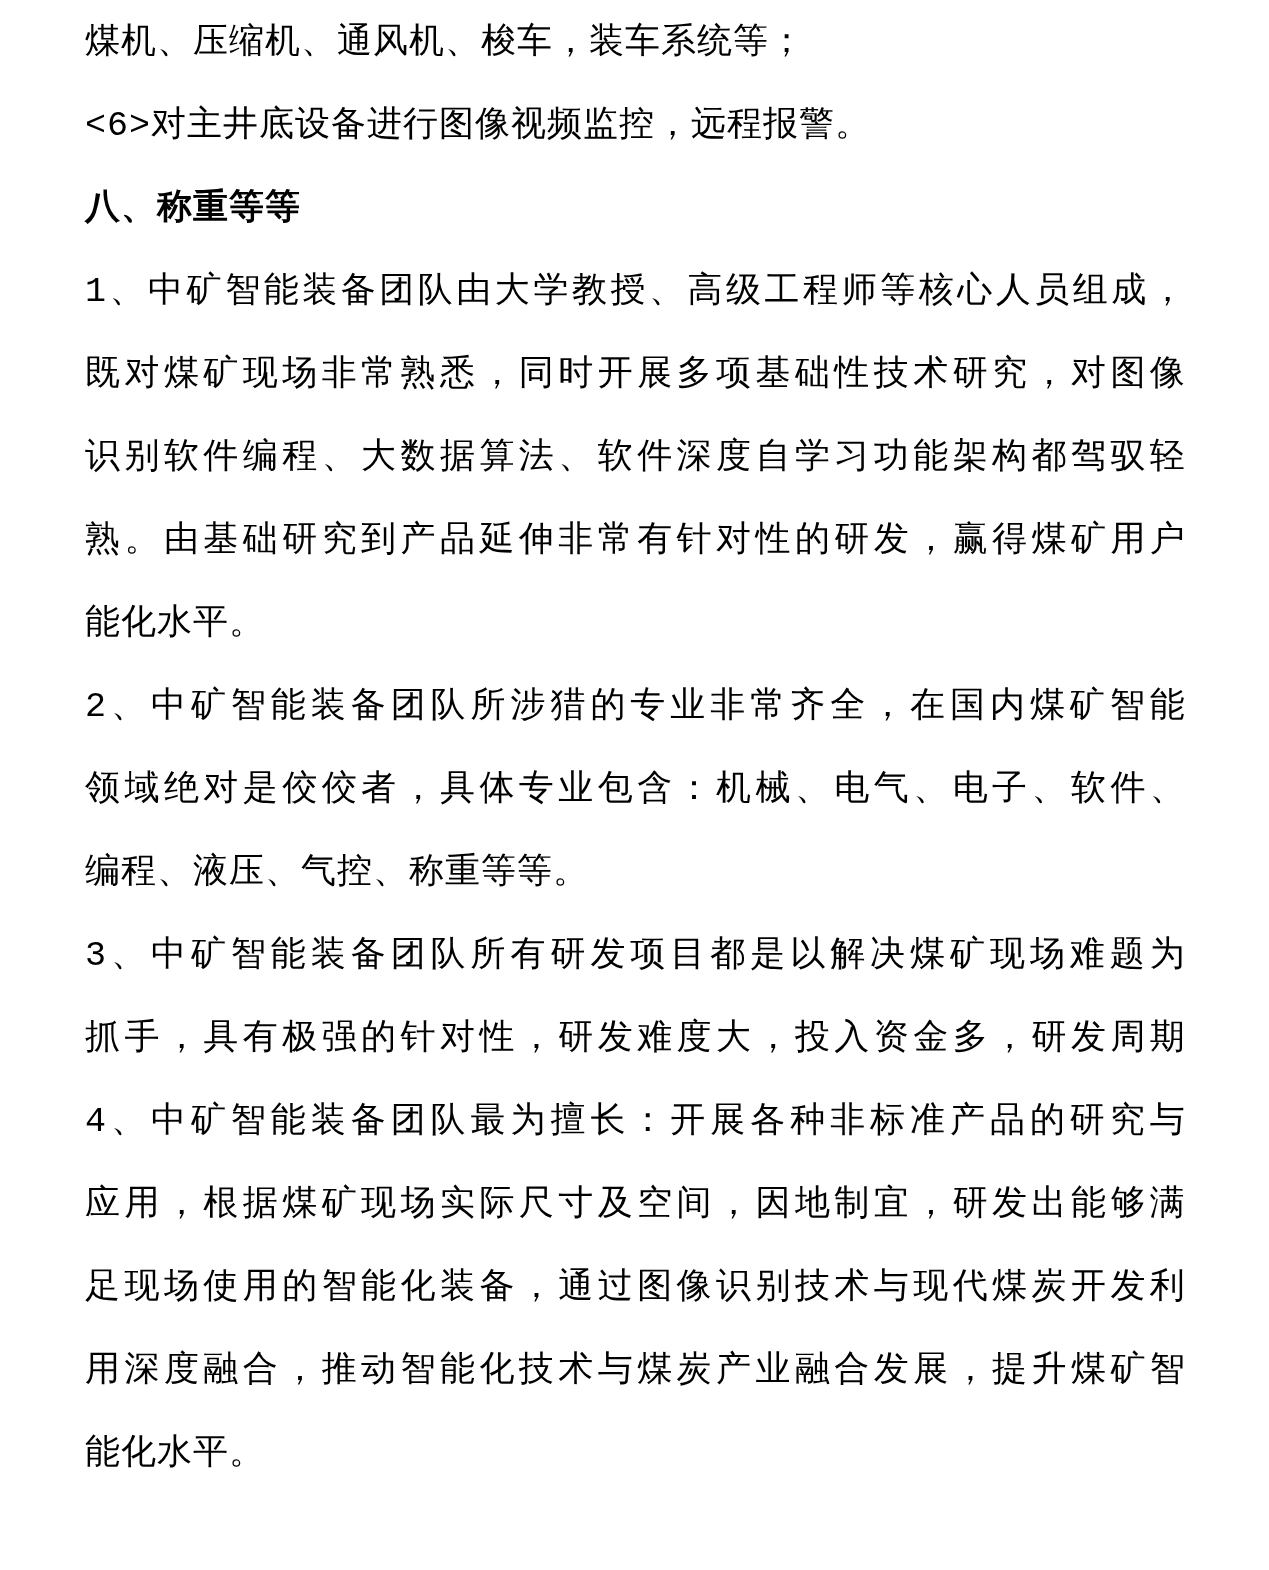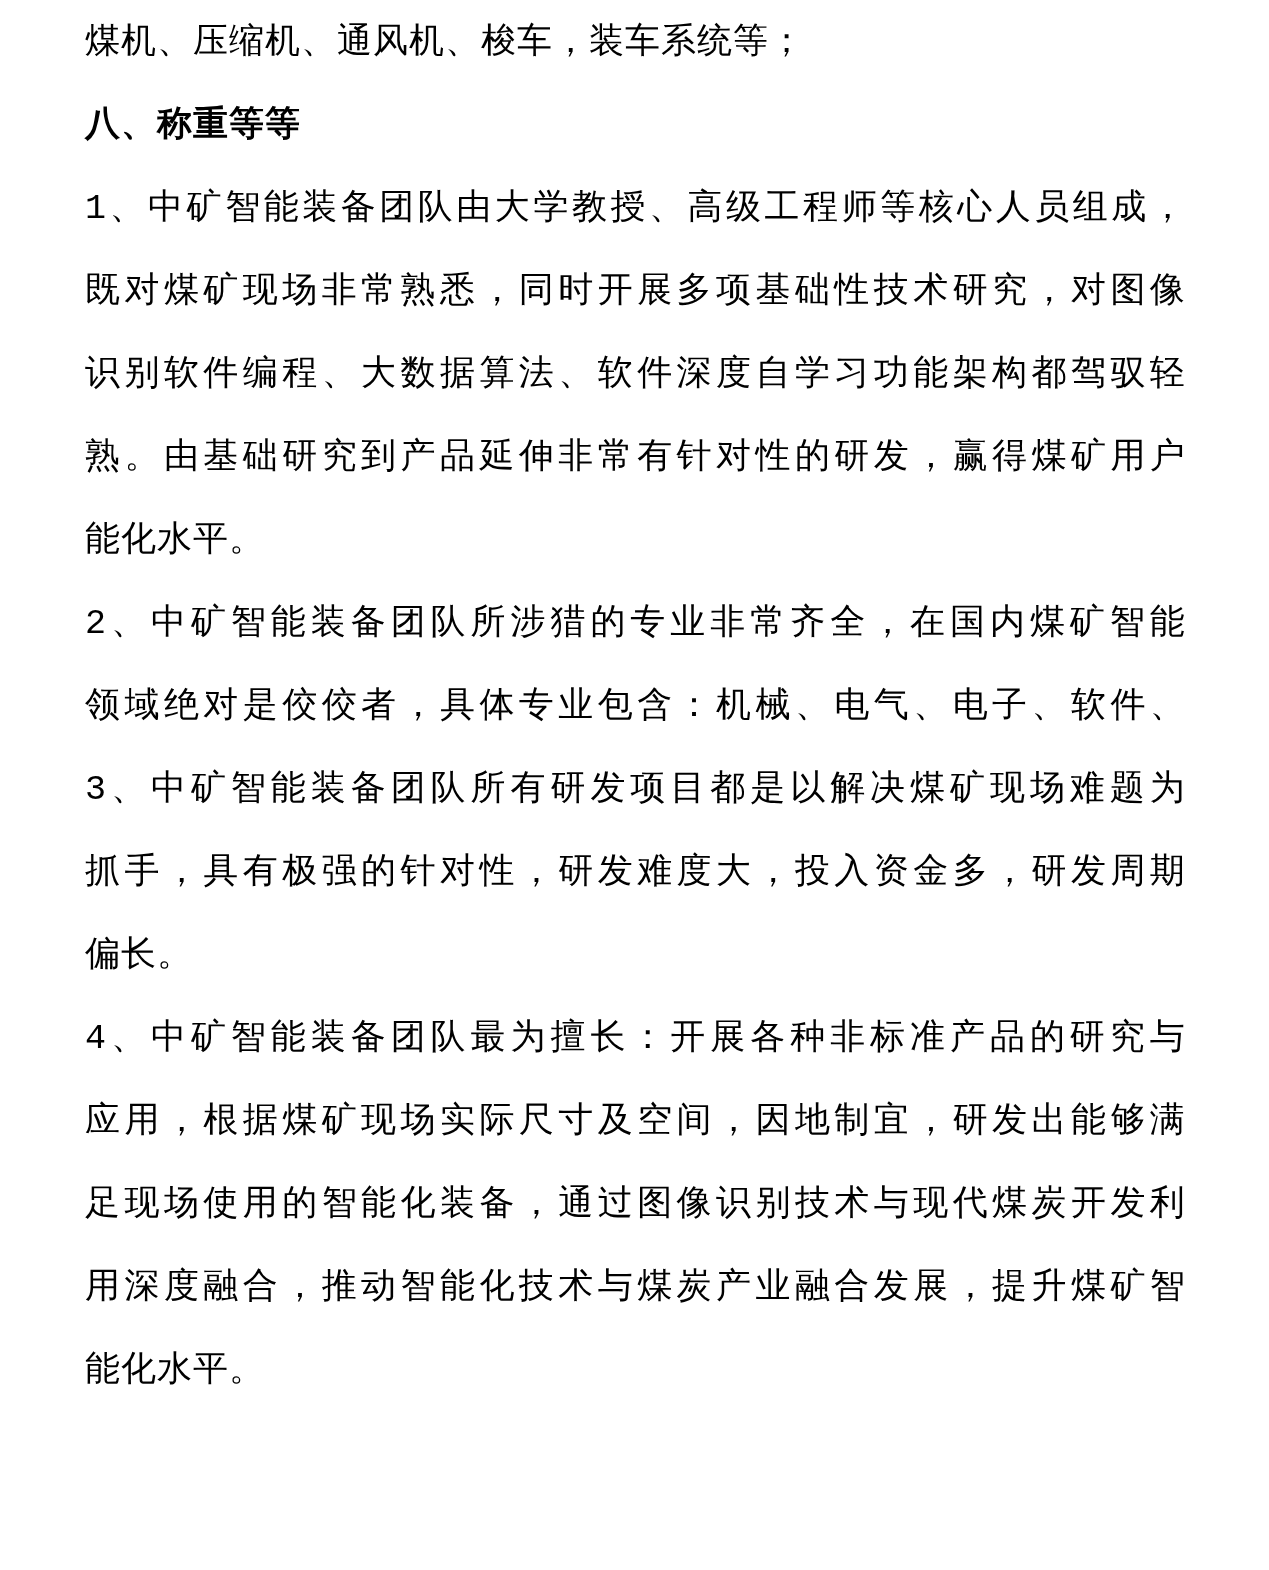--- a/index.html
+++ b/index.html
@@ -40,20 +40,21 @@
     flex: 0 0 auto;
     line-height: 83px;
   }
 </style>
 </head>
 <body>
 
 <div class="page">
   <div id="doc-body">
       <div class="line">煤机、压缩机、通风机、梭车，装车系统等；</div>
+      <div class="line">&lt;6&gt;对主井底设备进行图像视频监控，远程报警。</div>
       <div class="line heading">八、称重等等</div>
       <div class="line justify">
         <span>1</span>
         <span>、</span>
         <span>中</span>
         <span>矿</span>
         <span>智</span>
         <span>能</span>
         <span>装</span>
         <span>备</span>
@@ -223,20 +224,21 @@
         <span>电</span>
         <span>气</span>
         <span>、</span>
         <span>电</span>
         <span>子</span>
         <span>、</span>
         <span>软</span>
         <span>件</span>
         <span>、</span>
       </div>
+      <div class="line">编程、液压、气控、称重等等。</div>
       <div class="line justify">
         <span>3</span>
         <span>、</span>
         <span>中</span>
         <span>矿</span>
         <span>智</span>
         <span>能</span>
         <span>装</span>
         <span>备</span>
         <span>团</span>
@@ -283,21 +285,20 @@
         <span>入</span>
         <span>资</span>
         <span>金</span>
         <span>多</span>
         <span>，</span>
         <span>研</span>
         <span>发</span>
         <span>周</span>
         <span>期</span>
       </div>
-      <div class="line">偏长。</div>
       <div class="line justify">
         <span>4</span>
         <span>、</span>
         <span>中</span>
         <span>矿</span>
         <span>智</span>
         <span>能</span>
         <span>装</span>
         <span>备</span>
         <span>团</span>

